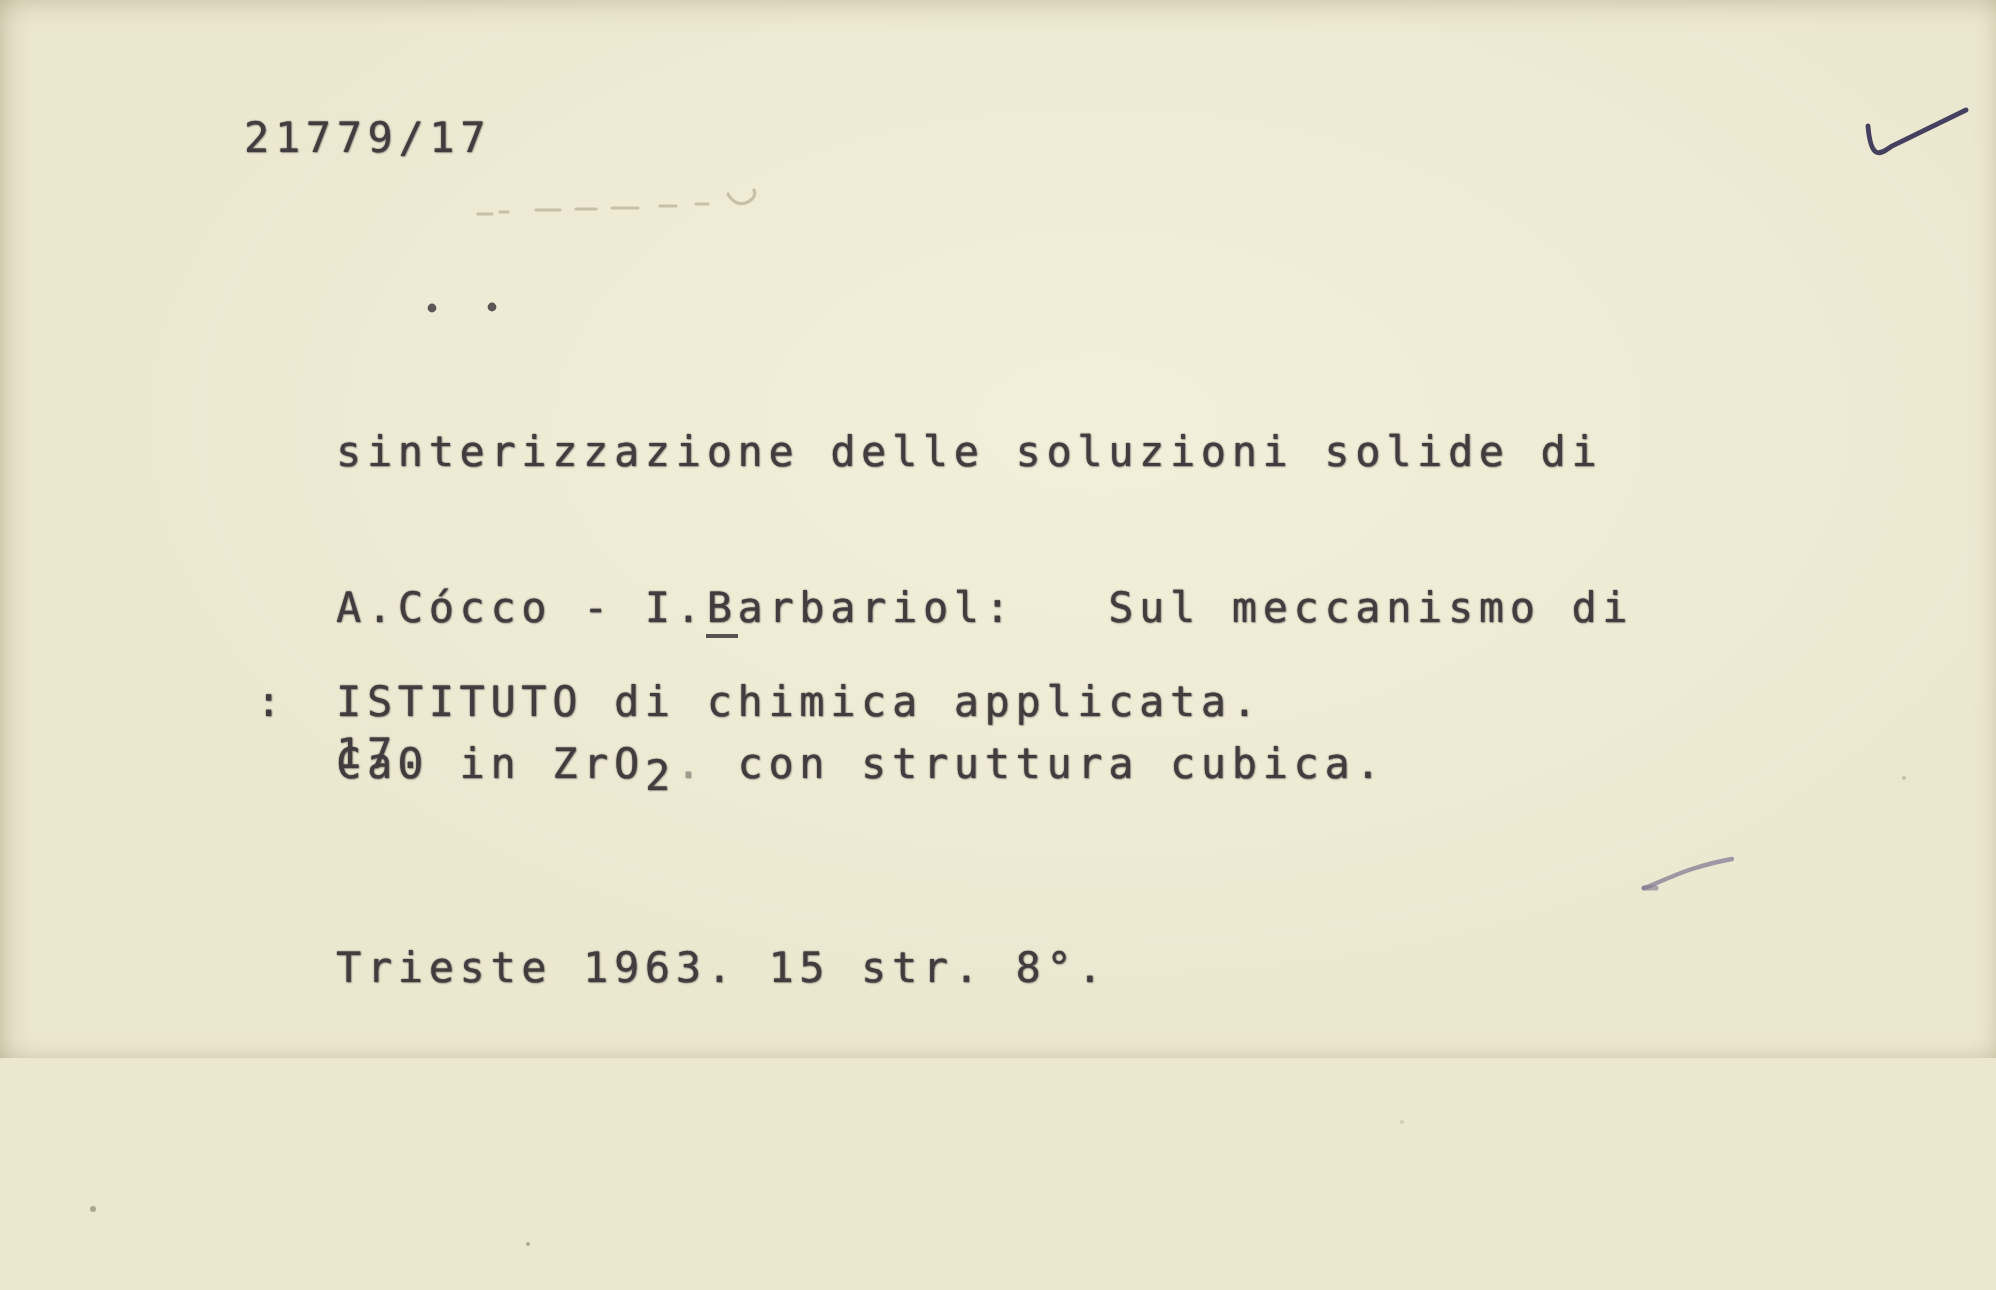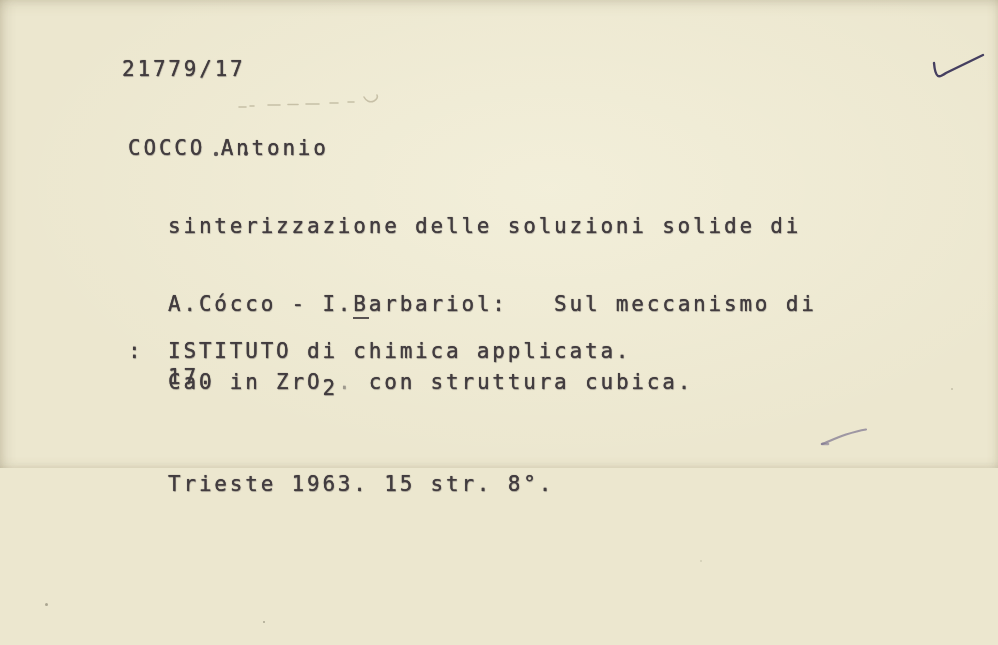--- a/index.html
+++ b/index.html
@@ -10,21 +10,21 @@
     --erased:#a79e82;
   }
   *{margin:0;padding:0;box-sizing:border-box;}
   html,body{width:998px;height:645px;overflow:hidden;}
   body{
     background:var(--paper);
     font-family:"DejaVu Sans Mono","Liberation Mono",monospace;
   }
   .card{
     position:relative;
-    width:998px;height:468px;
+    width:998px;height:529px;
     background:
       radial-gradient(ellipse at 55% 40%, rgba(255,253,238,.35), rgba(0,0,0,0) 70%),
       var(--paper);
     box-shadow:
       inset 10px 0 14px -8px rgba(120,108,78,.30),
       inset 0 10px 14px -8px rgba(120,108,78,.22),
       inset -8px 0 12px -8px rgba(120,108,78,.18),
       inset 0 -8px 12px -8px rgba(120,108,78,.18);
   }
   .tw{
@@ -80,21 +80,20 @@
       <path d="M14,14 h4"></path>
       <path d="M32,13 h12"></path>
       <path d="M52,12.5 h10"></path>
       <path d="M70,12 h13"></path>
       <path d="M94,11 h8"></path>
       <path d="M112,10 h6"></path>
       <path d="M128,5 c2,4 6,6 10,4 c3,-1.5 4,-4 3,-6"></path>
     </g>
   </svg>
 
-  <div class="tw heading">COCCO Antonio</div>
 
   <svg class="annotation underdots-svg" width="50" height="8" viewBox="0 0 50 8">
     <circle cx="6" cy="4" r="2.2" fill="#423c3f" opacity="0.85"></circle>
     <circle cx="36" cy="3.5" r="2.2" fill="#423c3f" opacity="0.85"></circle>
   </svg>
 
   <div class="tw body-block">
     <div class="body-line">sinterizzazione delle soluzioni solide di</div>
     <div class="body-line"><span>A.Cócco - I.</span><span class="u-underline">B</span><span>arbariol:   Sul meccanismo di</span></div>
     <div class="body-line"><span>CaO in ZrO</span><span class="sub-low">2</span><span class="faint-dot">.</span><span> con struttura cubica.</span></div>

